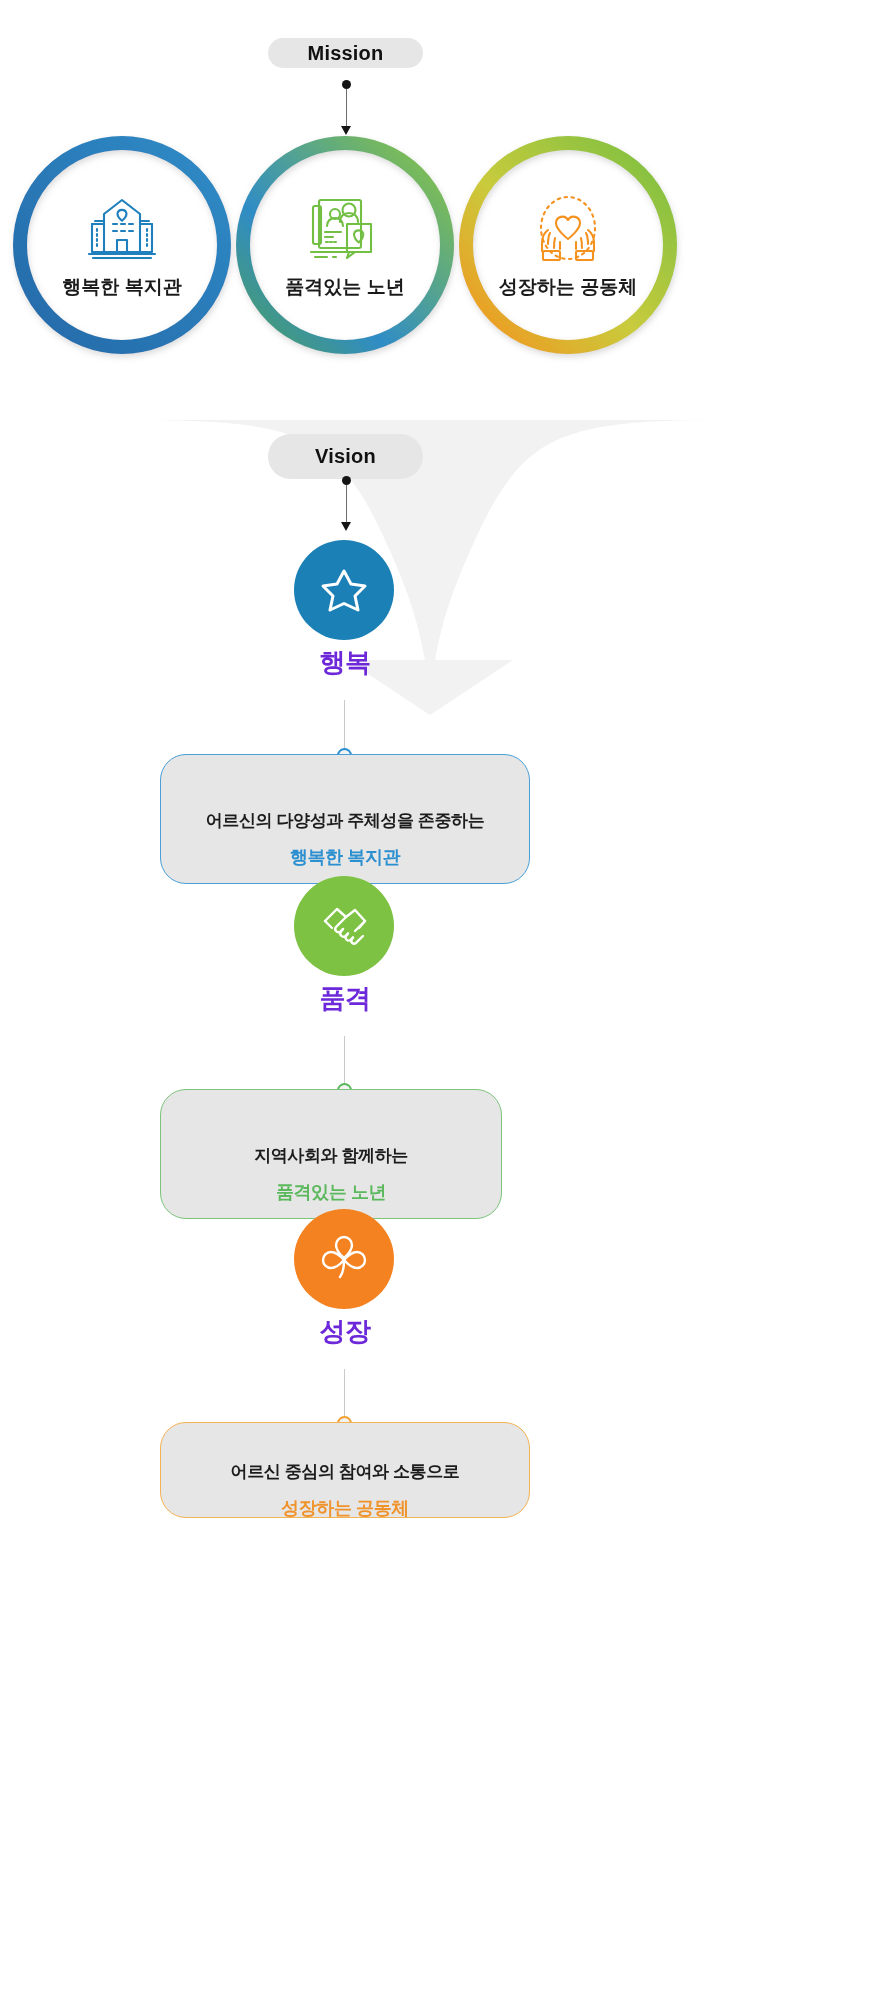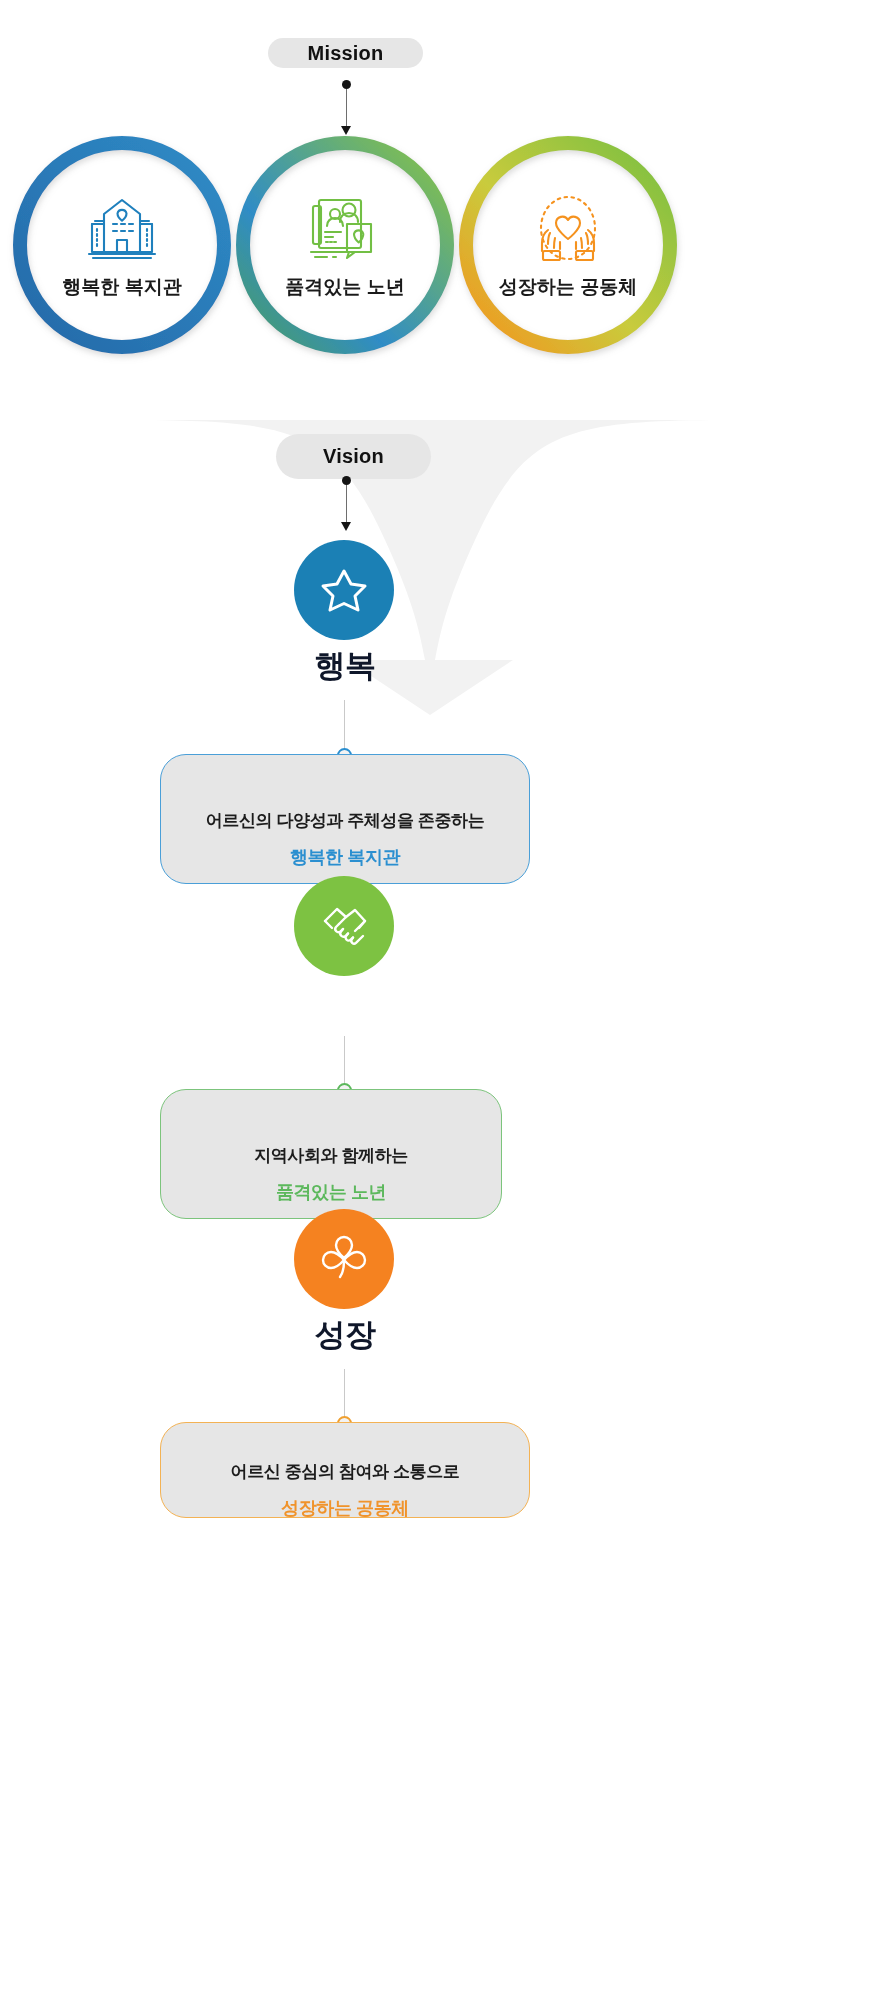--- a/index.html
+++ b/index.html
@@ -87,22 +87,22 @@
     border-radius: 50%;
     display: flex;
     align-items: center;
     justify-content: center;
   }
   .value-word {
     position: absolute;
     width: 240px;
     text-align: center;
     font-weight: bold;
-    color: #0f172a;
-    font-size: 31px;
+    color: #6d28d9;
+    font-size: 26px;
     letter-spacing: -0.5px;
   }
 
   
   .stmt-box {
     position: absolute;
     background: #e6e6e6;
     border-radius: 26px;
     box-sizing: border-box;
     display: flex;
@@ -233,21 +233,21 @@
   <div class="ring-label" style="left:458px; top:274px;">
     <span>성장하는 공동체</span>
   </div>
 
   <svg class="funnel" width="870" height="340" viewBox="0 0 870 340" style="left:0px; top:420px;">
     <path d="M40,0 C210,0 250,10 300,120 C330,185 335,215 340,240
              L262,240 L345,295 L428,240 L350,240
              C355,215 360,185 390,120 C440,10 480,0 650,0 Z" transform="translate(85,0)" fill="#f2f2f2"></path>
   </svg>
 
-  <div class="pill" style="left:276px; top:434px; width:155px; height:45px; font-size:20px;">
+  <div class="pill" style="left:268px; top:434px; width:155px; height:45px; font-size:20px;">
     <span>Vision</span>
   </div>
 
   <div class="connector" style="left:334px; top:476px; height:55px;">
     <div class="dot"></div>
     <div class="stem"></div>
     <div class="head"></div>
   </div>
 
   <div class="value-circle" style="left:294px; top:540px; width:100px; height:100px; background:#1b80b5;">
@@ -273,20 +273,23 @@
         <path d="M10,24 L22,12 L31,20 L24,27"></path>
         <path d="M31,20 L40,13 L50,24 L40,34"></path>
         <path d="M24,27 L21,30 a3.2,3.2 0 0 0 4.5,4.5 L28,32"></path>
         <path d="M28,32 L26,34.5 a3.2,3.2 0 0 0 4.5,4.5 L33,36.5"></path>
         <path d="M33,36.5 L31.5,38.5 a3,3 0 0 0 4.3,4.2 L38,40.5"></path>
         <path d="M38,40.5 L37,42 a2.8,2.8 0 0 0 4,3.9 L48,39"></path>
         <path d="M10,24 L17,31 M50,24 L44,31"></path>
       </g>
     </svg>
   </div>
+  <div class="value-word" style="left:225px; top:981px;">
+    <span>품격</span>
+  </div>
 
   <div class="thin-stem" style="left:344px; top:1036px; height:55px;"></div>
   <div class="node-circle" style="left:337px; top:1083px; border:2.5px solid #5cb85c;"></div>
 
   <div class="stmt-box" style="left:160px; top:1089px; width:342px; height:130px; border:1.6px solid #7cc47c;">
     <div class="stmt-line1">지역사회와 함께하는</div>
     <div class="stmt-line2" style="color:#5cb85c;">품격있는 노년</div>
   </div>
 
   <div class="value-circle" style="left:294px; top:1209px; width:100px; height:100px; background:#f58220;">

